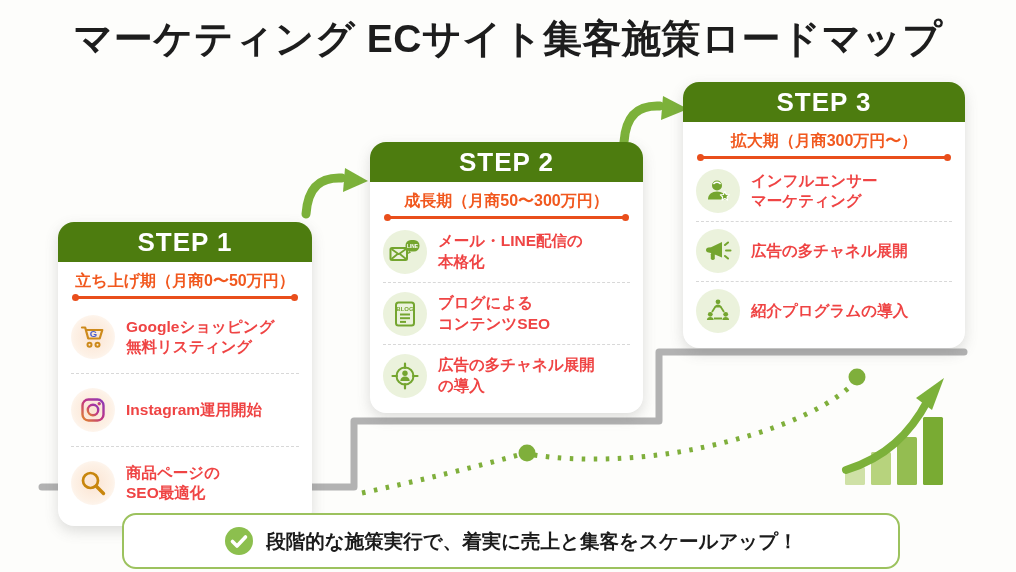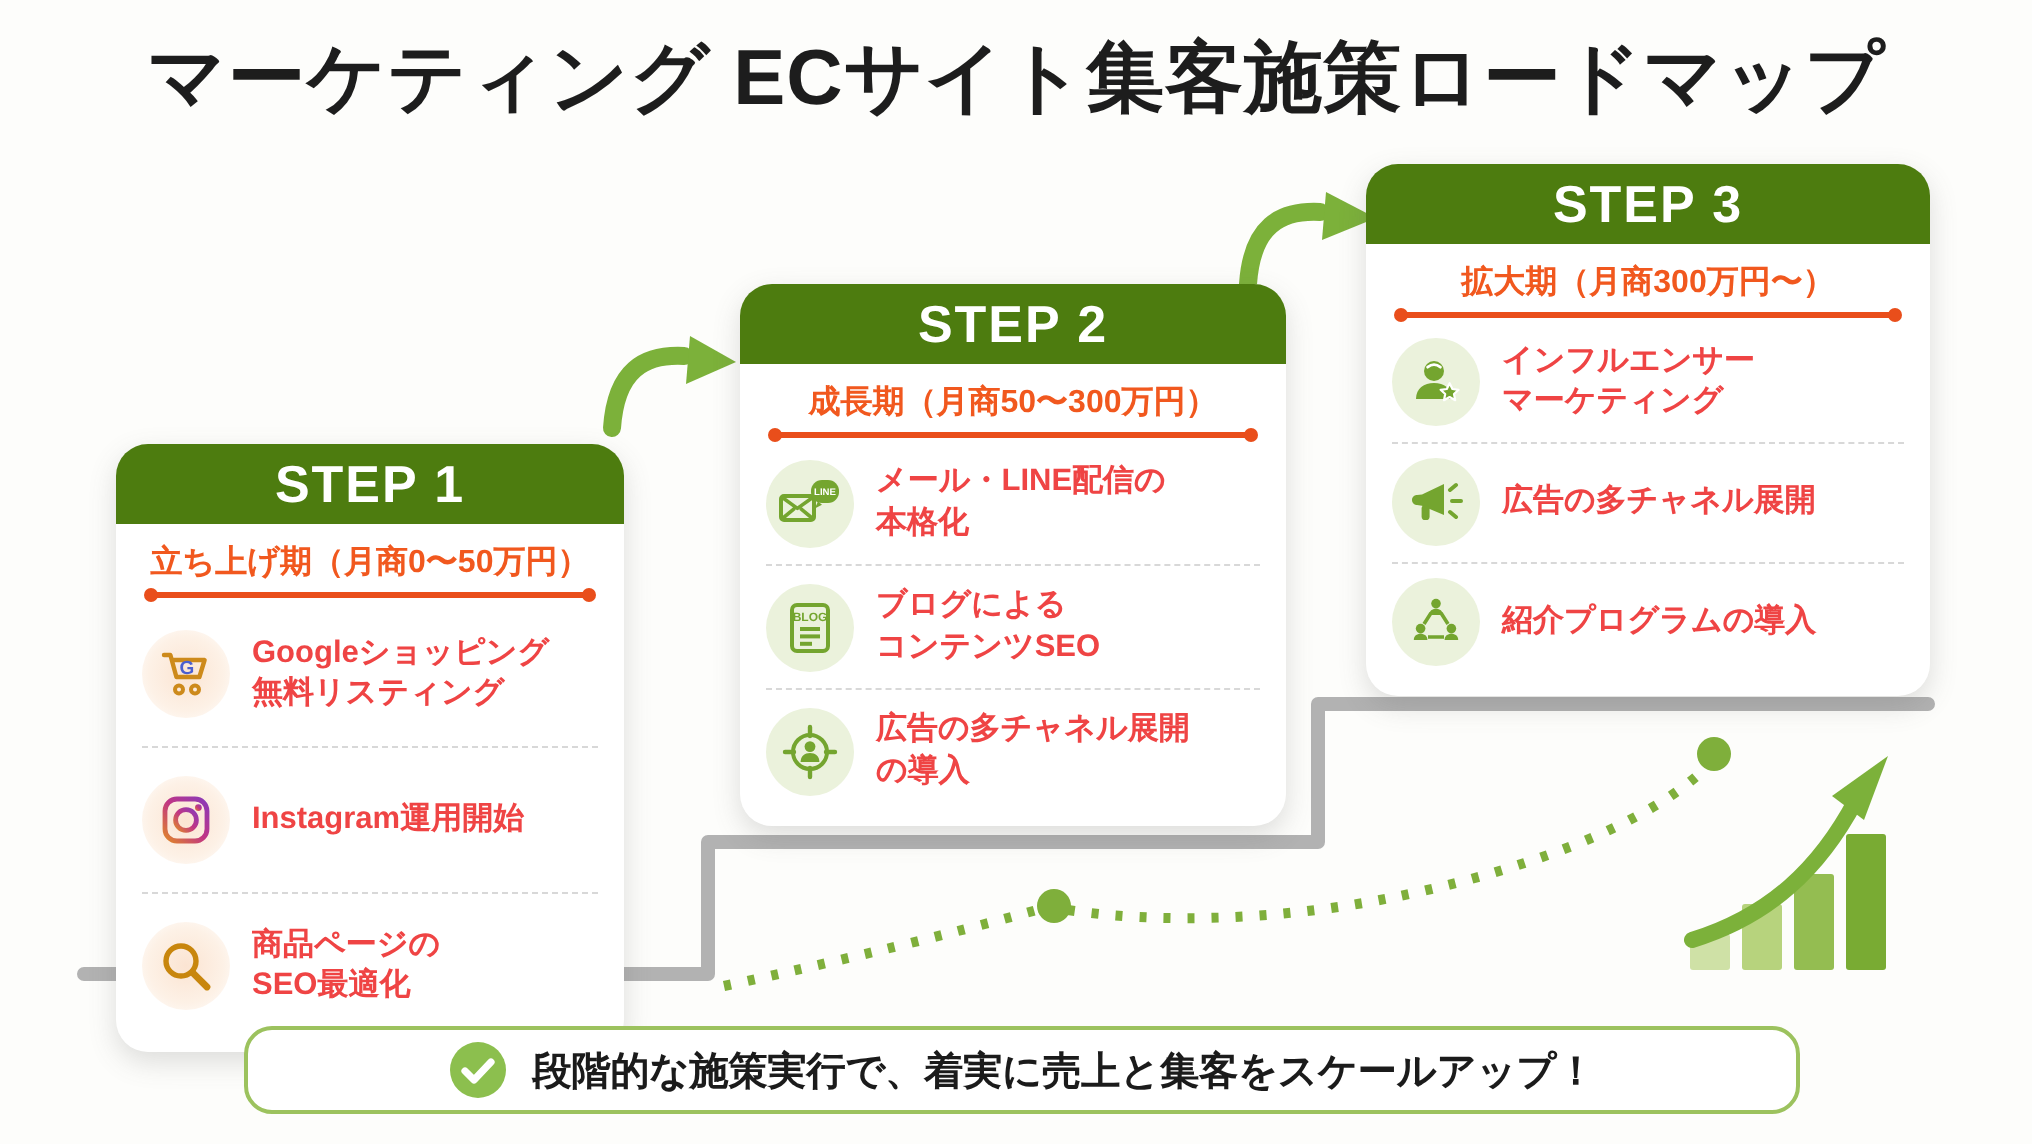--- a/index.html
+++ b/index.html
@@ -44,21 +44,21 @@
     width:44px;height:44px;border-radius:50%;flex:0 0 44px;
     display:flex;align-items:center;justify-content:center;
   }
   .peach{background:radial-gradient(circle,#fbe4d2 0%,#fdf1e6 60%,rgba(253,241,230,0) 100%);}
   .green-bg{background:#ebf2dc;}
   .item-text{
     font-weight:700;font-size:15.5px;color:#ef4444;line-height:1.32;
     white-space:pre-line;
   }
   .footer-banner{
-    position:absolute;left:122px;top:513px;width:778px;height:44px;
+    position:absolute;left:122px;top:513px;width:778px;height:56px;
     box-sizing:border-box;background:#fff;border:2.5px solid #9CC25E;
     border-radius:14px;display:flex;align-items:center;justify-content:center;
     gap:12px;z-index:2;
   }
   .footer-text{font-size:19.5px;font-weight:800;color:#1b1b1b;white-space:nowrap;}
 </style>
 </head>
 <body>
 
 <h1 class="title">マーケティング ECサイト集客施策ロードマップ</h1>

